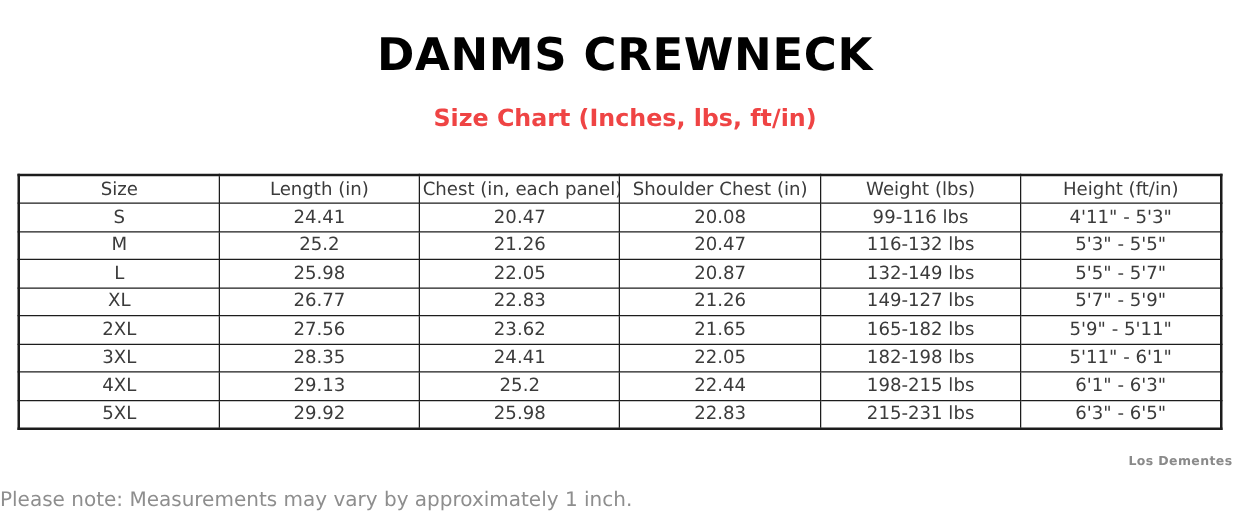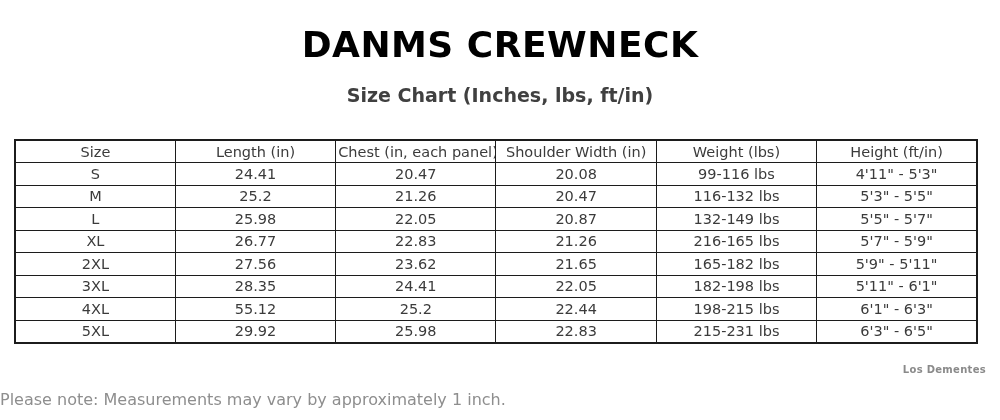--- a/index.html
+++ b/index.html
@@ -13,21 +13,21 @@
 
   .title {
     position: absolute; top: 24px; left: 0; width: 100%;
     text-align: center;
     font-size: 36px; font-weight: 700; color: #000000;
     letter-spacing: 0.5px;
   }
   .subtitle {
     position: absolute; top: 84px; left: 0; width: 100%;
     text-align: center;
-    font-size: 19px; font-weight: 700; color: #404040;
+    font-size: 19px; font-weight: 700; color: #ef4444;
   }
 
   .size-table {
     position: absolute; top: 139px; left: 14px;
     width: 964px;
     border-collapse: collapse;
     table-layout: fixed;
   }
   .size-table th, .size-table td {
     border: 1.5px solid #1c1c1c;
@@ -60,21 +60,21 @@
 
   <div class="title">DANMS CREWNECK</div>
   <div class="subtitle">Size Chart (Inches, lbs, ft/in)</div>
 
   <table class="size-table">
     <thead>
       <tr>
         <th>Size</th>
         <th>Length (in)</th>
         <th>Chest (in, each panel)</th>
-        <th>Shoulder Width (in)</th>
+        <th>Shoulder Chest (in)</th>
         <th>Weight (lbs)</th>
         <th>Height (ft/in)</th>
       </tr>
     </thead>
     <tbody>
       <tr>
         <td>S</td>
         <td>24.41</td>
         <td>20.47</td>
         <td>20.08</td>
@@ -95,42 +95,42 @@
         <td>22.05</td>
         <td>20.87</td>
         <td>132-149 lbs</td>
         <td>5'5" - 5'7"</td>
       </tr>
       <tr>
         <td>XL</td>
         <td>26.77</td>
         <td>22.83</td>
         <td>21.26</td>
-        <td>216-165 lbs</td>
+        <td>149-127 lbs</td>
         <td>5'7" - 5'9"</td>
       </tr>
       <tr>
         <td>2XL</td>
         <td>27.56</td>
         <td>23.62</td>
         <td>21.65</td>
         <td>165-182 lbs</td>
         <td>5'9" - 5'11"</td>
       </tr>
       <tr>
         <td>3XL</td>
         <td>28.35</td>
         <td>24.41</td>
         <td>22.05</td>
         <td>182-198 lbs</td>
         <td>5'11" - 6'1"</td>
       </tr>
       <tr>
         <td>4XL</td>
-        <td>55.12</td>
+        <td>29.13</td>
         <td>25.2</td>
         <td>22.44</td>
         <td>198-215 lbs</td>
         <td>6'1" - 6'3"</td>
       </tr>
       <tr>
         <td>5XL</td>
         <td>29.92</td>
         <td>25.98</td>
         <td>22.83</td>

